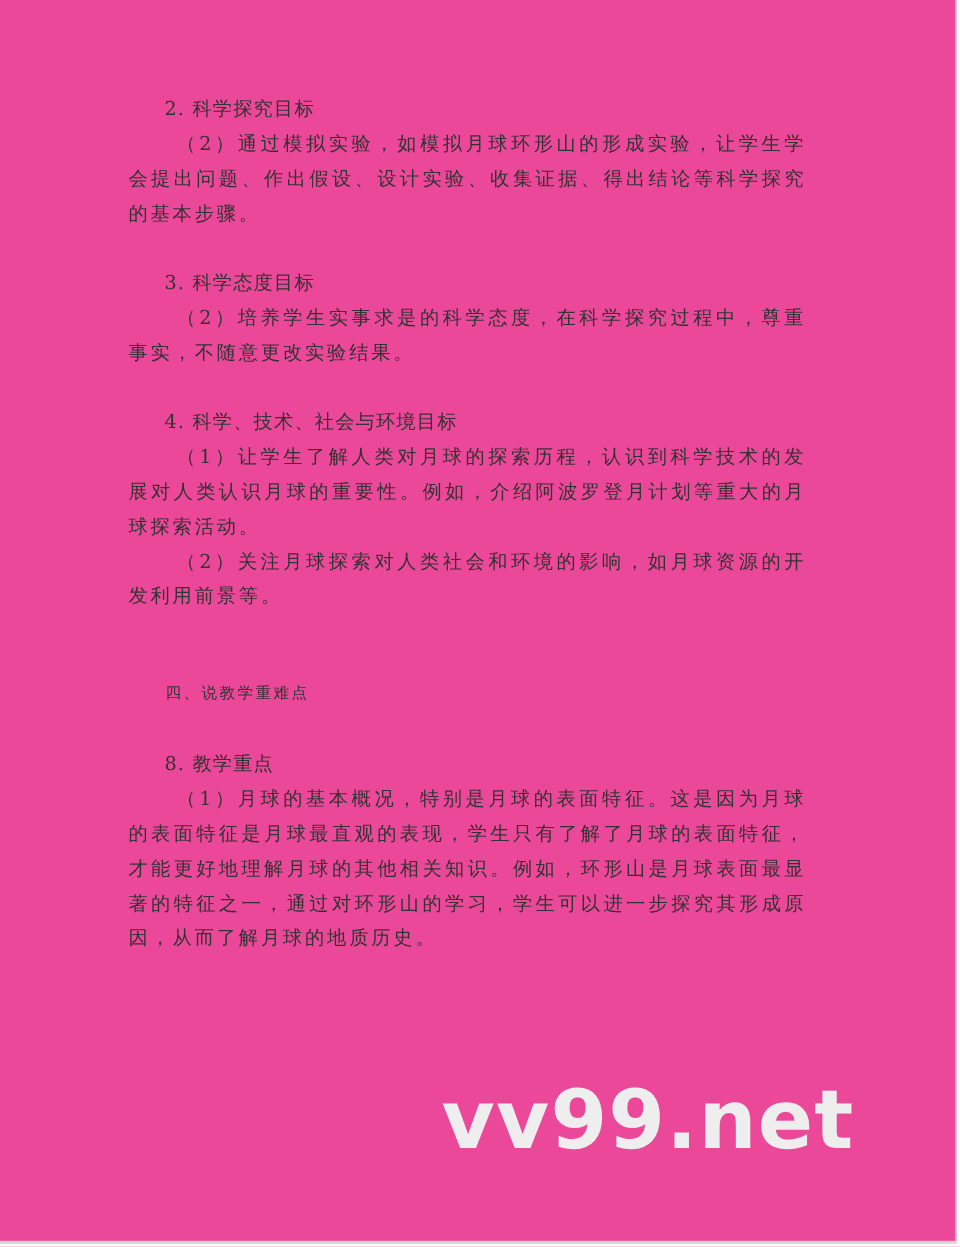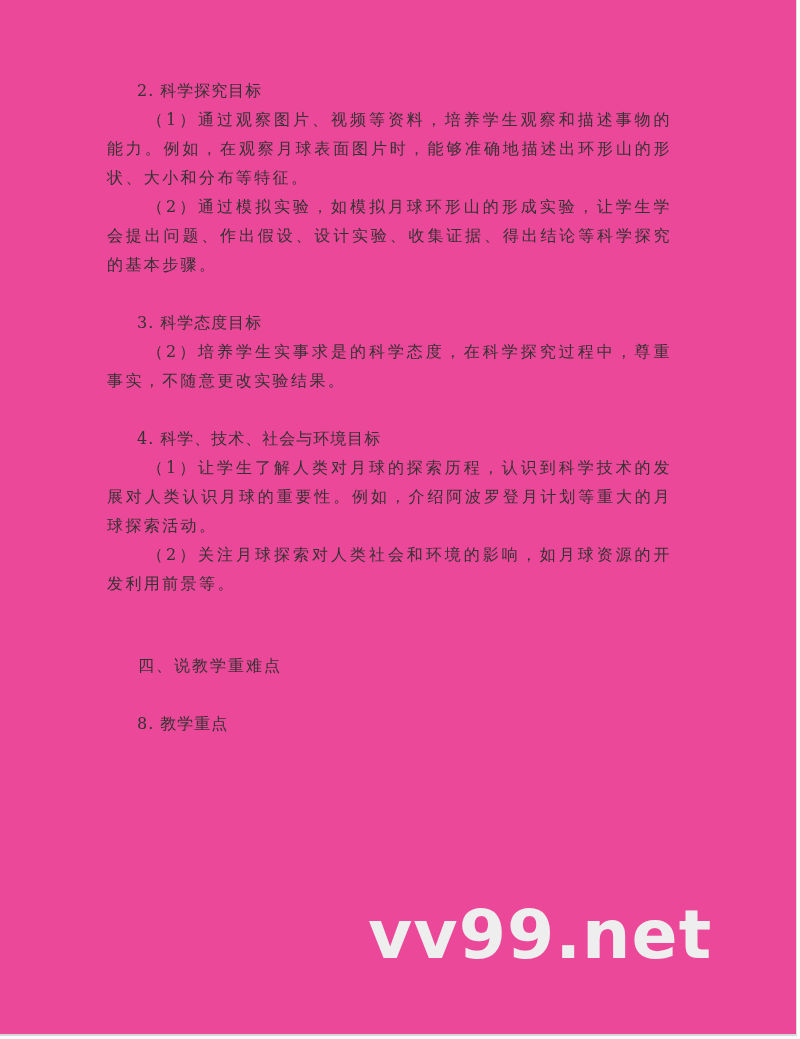--- a/index.html
+++ b/index.html
@@ -9,41 +9,41 @@
     }
     .page {
       position: absolute; left: 0; top: 0; width: 796px; height: 1034px;
       background: #ec4899; border-right: 1px solid #dcdcdc; border-bottom: 2px solid #d6d6d6;
     }
     .content { position: absolute; left: 107px; top: 76px; width: 565px; }
     .heading { font-size: 16px; line-height: 29px; padding-left: 30px; letter-spacing: 1px; }
     .para { font-size: 16px; line-height: 29px; text-indent: 40px; letter-spacing: 2.4px; text-align: justify; }
     .gap { height: 29px; }
     .gap2 { height: 24px; }
-    .section-title { font-size: 16px; line-height: 29px; padding-left: 31px; letter-spacing: 2px; }
+    .section-title { font-size: 13px; line-height: 29px; padding-left: 31px; letter-spacing: 2px; }
     .watermark {
       position: absolute; left: 368px; top: 895px; font-family: "DejaVu Sans", sans-serif;
       font-weight: bold; font-size: 68px; color: #eeeeee; letter-spacing: 1px; user-select: none;
     }
   </style>
 </head>
 <body>
 
 <div class="page">
   <div class="content">
     <div class="heading">2. 科学探究目标</div>
-    <div class="para">（1）通过观察图片、视频等资料，培养学生观察和描述事物的能力。例如，在观察月球表面图片时，能够准确地描述出环形山的形状、大小和分布等特征。</div>
     <div class="para">（2）通过模拟实验，如模拟月球环形山的形成实验，让学生学会提出问题、作出假设、设计实验、收集证据、得出结论等科学探究的基本步骤。</div>
     <div class="gap"></div>
     <div class="heading">3. 科学态度目标</div>
     <div class="para">（2）培养学生实事求是的科学态度，在科学探究过程中，尊重事实，不随意更改实验结果。</div>
     <div class="gap"></div>
     <div class="heading">4. 科学、技术、社会与环境目标</div>
     <div class="para">（1）让学生了解人类对月球的探索历程，认识到科学技术的发展对人类认识月球的重要性。例如，介绍阿波罗登月计划等重大的月球探索活动。</div>
     <div class="para">（2）关注月球探索对人类社会和环境的影响，如月球资源的开发利用前景等。</div>
     <div class="gap"></div>
     <div class="gap2"></div>
     <div class="section-title">四、说教学重难点</div>
     <div class="gap"></div>
     <div class="heading">8. 教学重点</div>
+    <div class="para">（1）月球的基本概况，特别是月球的表面特征。这是因为月球的表面特征是月球最直观的表现，学生只有了解了月球的表面特征，才能更好地理解月球的其他相关知识。例如，环形山是月球表面最显著的特征之一，通过对环形山的学习，学生可以进一步探究其形成原因，从而了解月球的地质历史。</div>
   </div>
   <div class="watermark">vv99.net</div>
 </div>
 
 </body></html>

